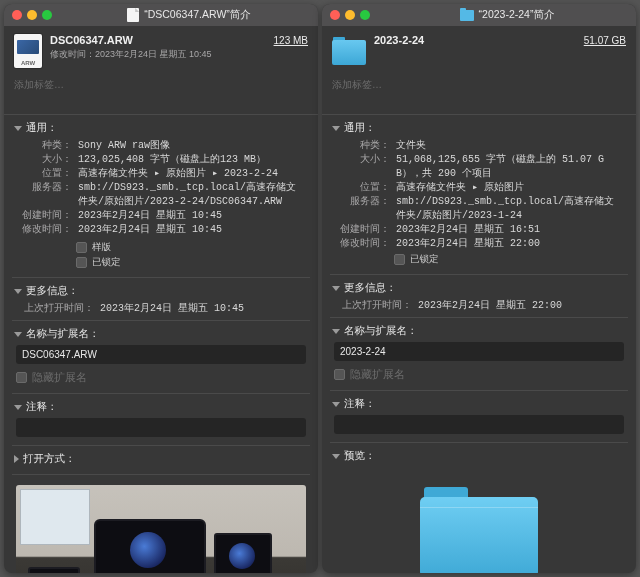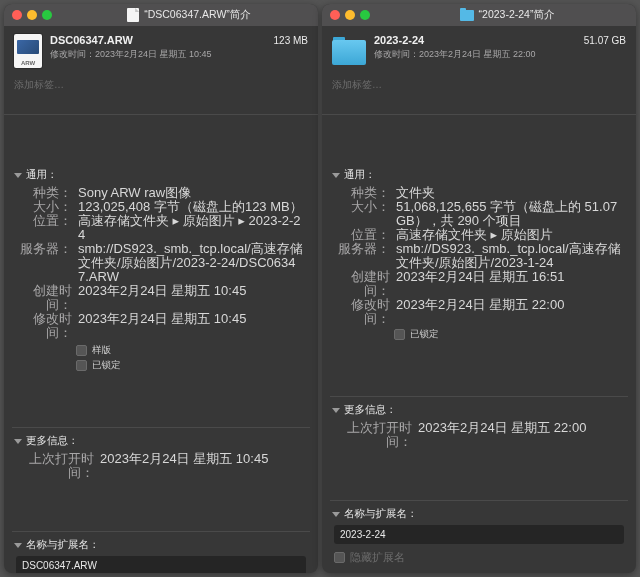--- a/index.html
+++ b/index.html
@@ -32,30 +32,30 @@
   .header{display:flex;align-items:flex-start;padding:8px 10px 6px;gap:8px;}
   .hicon{width:28px;height:34px;flex:none;}
   .file-thumb{width:28px;height:34px;background:#f6f6f6;border-radius:2px;position:relative;box-shadow:0 0 0 1px rgba(0,0,0,.2);}
   .file-thumb::before{content:"";position:absolute;top:6px;left:3px;right:3px;height:14px;background:linear-gradient(135deg,#3a67a6,#284b78);border-radius:1px;}
   .file-thumb::after{content:"ARW";position:absolute;bottom:2px;left:0;right:0;text-align:center;font-size:6px;color:#666;font-weight:600;}
   .folder-thumb{width:34px;height:28px;position:relative;margin-top:3px;}
   .folder-body{position:absolute;inset:3px 0 0 0;background:linear-gradient(180deg,#68c8f0,#3ca7d6);border-radius:2px;}
   .folder-tab{position:absolute;top:0;left:1px;width:12px;height:5px;background:#3ca7d6;border-radius:1px 1px 0 0;}
   .hname{font-size:11px;font-weight:600;color:#f0f0f0;}
   .hmod{font-size:9px;color:var(--text-dim);margin-top:2px;}
-  .hsize{margin-left:auto;font-size:10px;color:#eaeaea;padding-top:1px;}
+  .hsize{margin-left:auto;font-size:10px;color:#eaeaea;padding-top:1px;text-decoration:underline;}
   .addtags{padding:4px 10px 22px;color:var(--text-faint);font-size:10px;border-bottom:1px solid var(--divider);}
   .content{flex:1;overflow-y:auto;padding:0 8px 8px;}
   .content::-webkit-scrollbar{width:0;}
-  .sec{border-top:1px solid var(--divider);padding:6px 2px 4px;margin-top:47px;}
+  .sec{border-top:1px solid var(--divider);padding:6px 2px 4px;}
   .sec:first-child{border-top:none;padding-top:6px;}
   .sec-h{display:flex;align-items:center;gap:4px;font-size:10.5px;color:#e6e6e6;margin-bottom:4px;cursor:default;}
   .tri{width:0;height:0;border-left:4px solid transparent;border-right:4px solid transparent;border-top:5px solid #9a9a9a;}
   .tri.closed{border-top:4px solid transparent;border-bottom:4px solid transparent;border-left:5px solid #9a9a9a;border-right:none;}
-  .kv{display:flex;font-size:13px;line-height:14px;padding:0 2px;}
+  .kv{display:flex;font-size:10px;line-height:14px;padding:0 2px;font-family:Liberation Mono, monospace;}
   .k{width:56px;flex:none;text-align:right;padding-right:6px;color:var(--text-dim);}
   .v{flex:1;color:#d8d8d8;word-break:break-all;}
   .checks{padding:2px 0 2px 62px;}
   .chk{display:flex;align-items:center;gap:5px;font-size:9.5px;color:#cfcfcf;margin:2px 0;}
   .box{width:11px;height:11px;border-radius:2px;background:#555;border:1px solid #6a6a6a;box-sizing:border-box;}
   .single-chk{display:flex;align-items:center;gap:5px;font-size:9.5px;color:#cfcfcf;padding:2px 0 4px 62px;}
   .input-row{margin:4px 2px;}
   .txtin{width:100%;box-sizing:border-box;background:var(--input-bg);border:none;border-radius:3px;padding:4px 6px;color:#e8e8e8;font-size:10px;font-family:inherit;outline:none;}
   .hide-ext{display:flex;align-items:center;gap:5px;font-size:11px;color:var(--text-faint);padding:2px 2px 4px;}
   .preview{margin:4px 2px;border-radius:3px;overflow:hidden;}
@@ -224,21 +224,20 @@
 
     <div class="header">
       <div class="hicon" style="width:34px">
         <div class="folder-thumb">
             <div class="folder-tab"></div>
             <div class="folder-body"></div>
           </div>
       </div>
       <div>
         <div class="hname">2023-2-24</div>
-        <div class="hmod">修改时间：2023年2月24日 星期五 22:00</div>
       </div>
       <div class="hsize">51.07 GB</div>
     </div>
 
     <div class="addtags">添加标签…</div>
 
     <div class="content">
 
       <div class="sec">
         <div class="sec-h">

